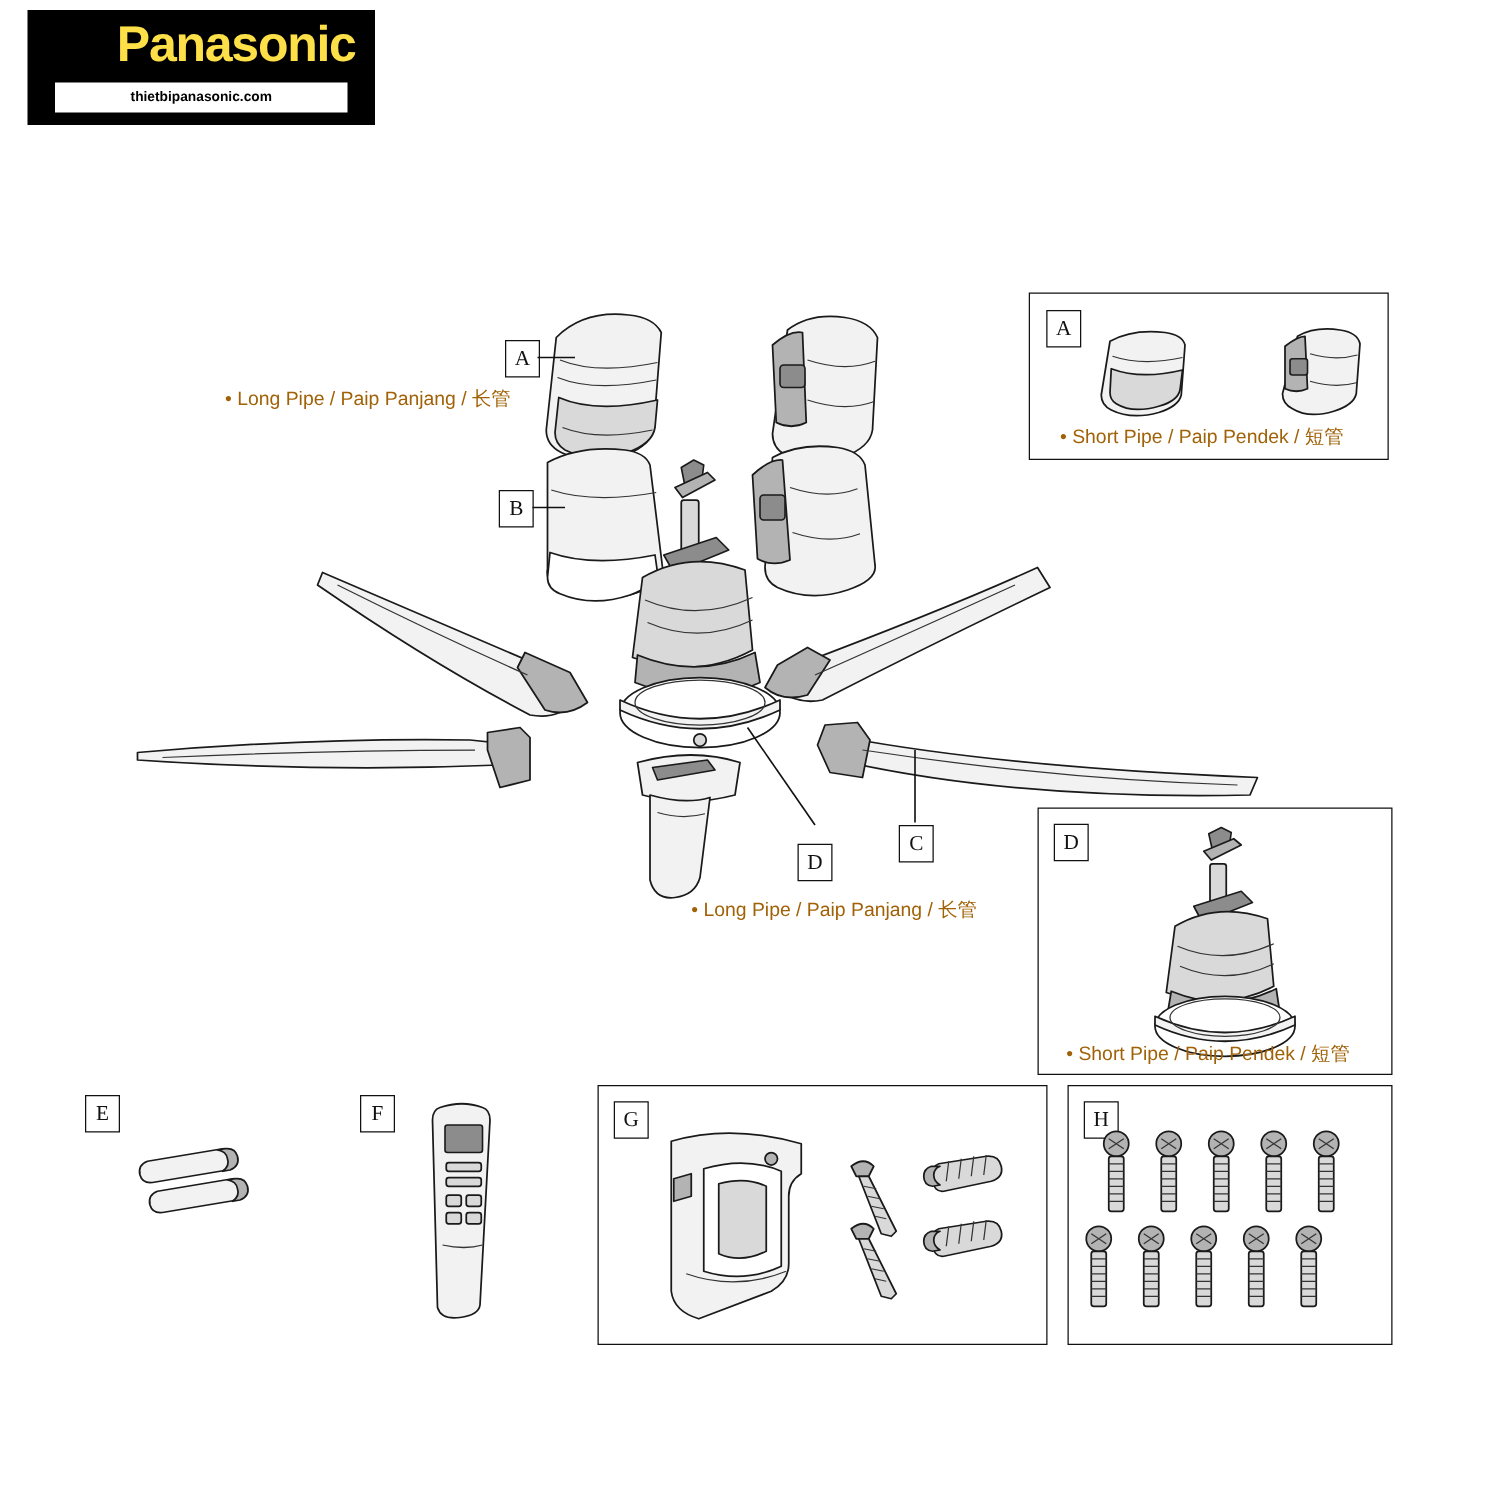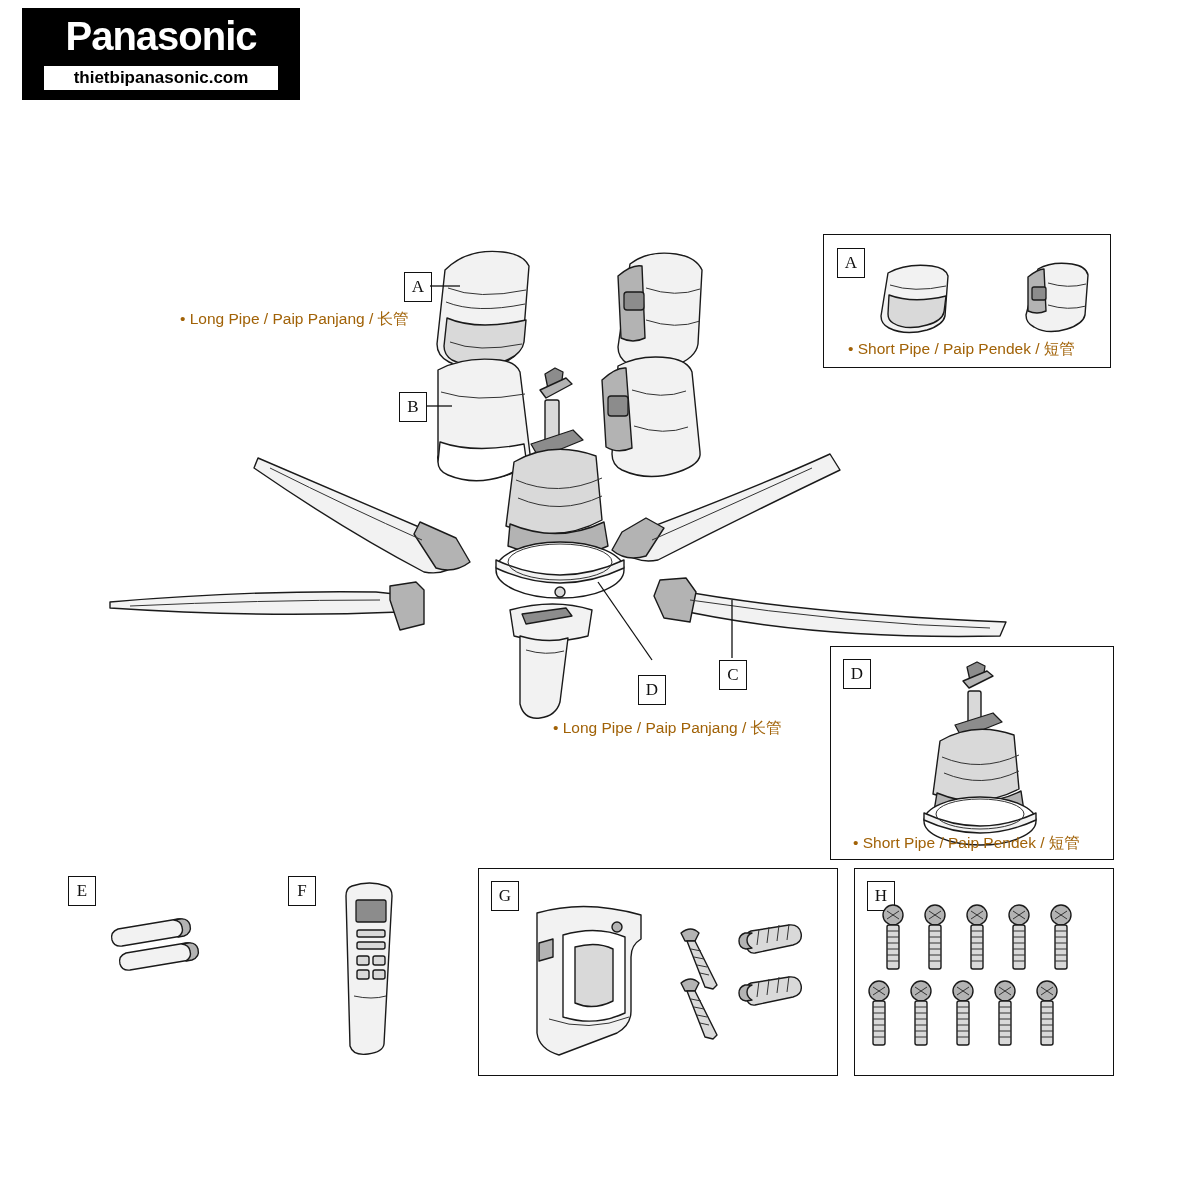--- a/index.html
+++ b/index.html
@@ -13,27 +13,28 @@
   }
   .canvas{position:absolute;left:0;top:0;width:1200px;height:1200px;}
 
   
   .logo-block{
     position:absolute;left:22px;top:8px;width:278px;height:92px;
     background:#000;
   }
   .logo-word{
     position:absolute;left:0;top:4px;width:278px;height:48px;
-    color:#ffffff;font-weight:bold;font-size:40px;letter-spacing:-1px;
+    color:#fde047;font-weight:bold;font-size:40px;letter-spacing:-1px;
     text-align:center;line-height:48px;
     font-family:"Liberation Sans", sans-serif;
+    padding-left:28px;
   }
   .logo-sub{
     position:absolute;left:22px;top:58px;width:234px;height:24px;
-    background:#fff;color:#000;font-weight:bold;font-size:17px;
+    background:#fff;color:#000;font-weight:bold;font-size:11px;
     text-align:center;line-height:24px;
   }
 
   
   .tag{
     position:absolute;
     width:26px;height:28px;
     border:1.6px solid #111;
     background:#fff;
     font-size:17px;line-height:27px;text-align:center;

